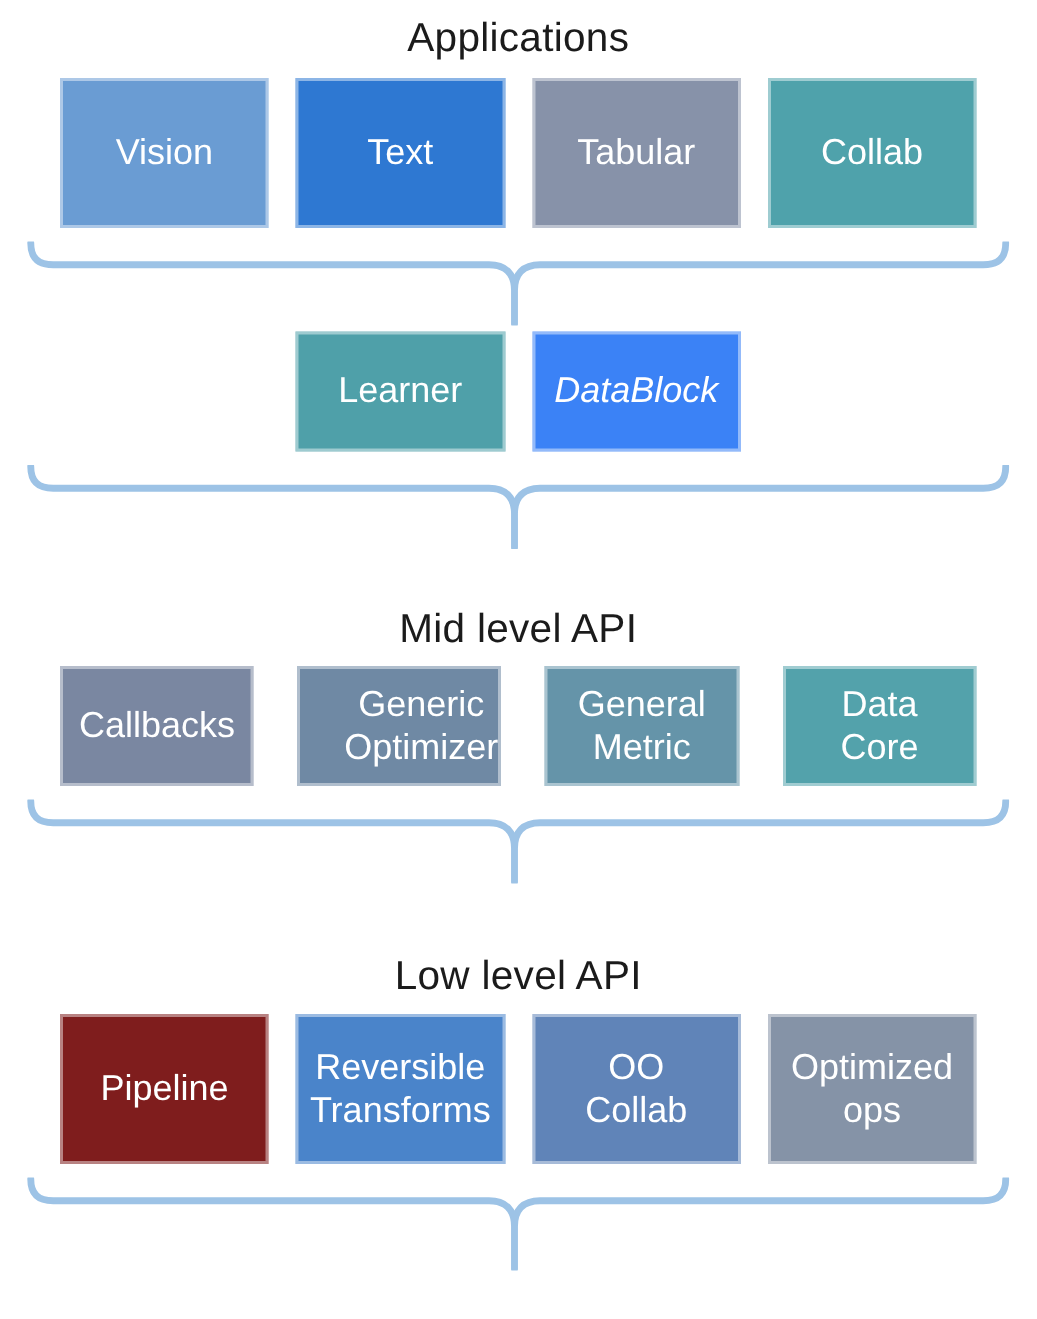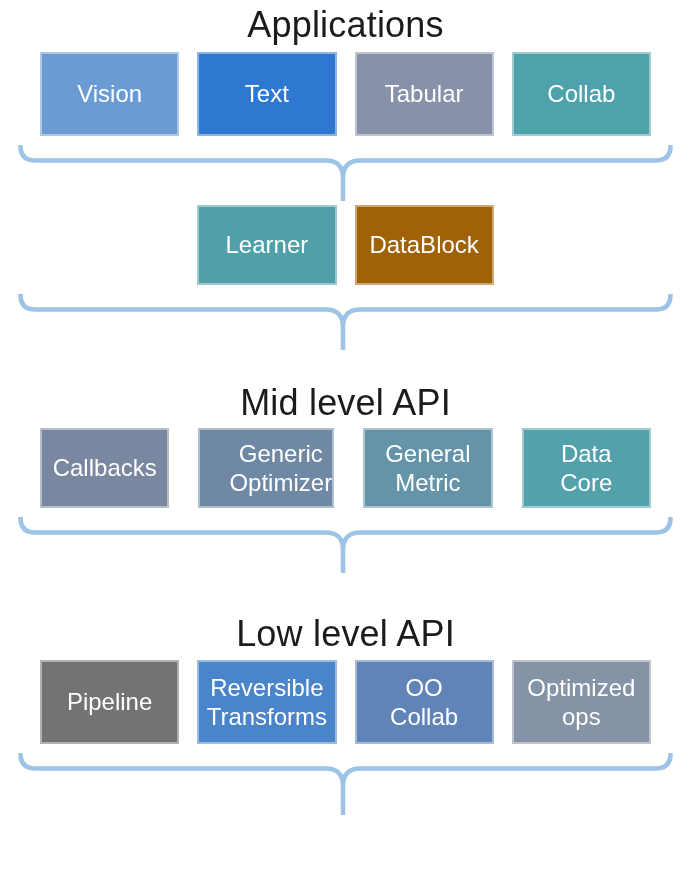--- a/index.html
+++ b/index.html
@@ -11,21 +11,21 @@
     overflow: hidden;
     font-family: "Liberation Sans", "DejaVu Sans", sans-serif;
   }
   .diagram {
     width: 691px;
     height: 879px;
     position: relative;
   }
   .section-title {
     text-align: center;
-    font-size: 36px;
+    font-size: 27px;
     line-height: 44px;
     color: #1b1b1b;
     font-weight: 400;
     letter-spacing: 0.2px;
   }
   .row {
     display: grid;
     grid-template-columns: repeat(4, 1fr);
     gap: 18px;
     margin: 0 40px;
@@ -37,21 +37,21 @@
     text-align: center;
     border: 2px solid rgba(255,255,255,0.45);
     box-sizing: border-box;
   }
   .box .label {
     color: #ffffff;
     font-size: 24px;
     line-height: 1.22;
     white-space: pre-line;
   }
-  .h84 { height: 84px; }
+  .h84 { height: 100px; }
   .h80 { height: 80px; }
   .col2 { grid-column: 2; text-align: right; }
   .col3 { grid-column: 3; }
   .brace {
     display: block;
     margin: 9px auto 0;
   }
   .brace path {
     fill: none;
     stroke-width: 4.6;
@@ -89,21 +89,21 @@
   </div>
   <svg class="brace" width="655" height="56" viewBox="0 0 655 56">
     <path d="M2.5,1 C2.5,11 7.5,15.5 17.5,15.5 L308,15.5 C319,15.5 325,21.5 325,32.5 L325,55
              M652.5,1 C652.5,11 647.5,15.5 637.5,15.5 L342,15.5 C331,15.5 325,21.5 325,32.5" style="stroke: rgb(157, 195, 230);"></path>
   </svg>
 
   <div class="row" id="row-high">
     <div class="box h80 col2" style="background-color: rgb(79, 160, 169);">
       <span class="label">Learner</span>
     </div>
-    <div class="box h80 col3" style="background-color: #a16207;">
+    <div class="box h80 col3" style="background-color: #3b82f6; font-style: italic;">
       <span class="label">DataBlock</span>
     </div>
   </div>
   <svg class="brace" width="655" height="56" viewBox="0 0 655 56">
     <path d="M2.5,1 C2.5,11 7.5,15.5 17.5,15.5 L308,15.5 C319,15.5 325,21.5 325,32.5 L325,55
              M652.5,1 C652.5,11 647.5,15.5 637.5,15.5 L342,15.5 C331,15.5 325,21.5 325,32.5" style="stroke: rgb(157, 195, 230);"></path>
   </svg>
 
   <div class="section-title" id="title-mid">Mid level API</div>
   <div class="row" id="row-mid">
@@ -123,21 +123,21 @@
 Core</span>
     </div>
   </div>
   <svg class="brace" width="655" height="56" viewBox="0 0 655 56">
     <path d="M2.5,1 C2.5,11 7.5,15.5 17.5,15.5 L308,15.5 C319,15.5 325,21.5 325,32.5 L325,55
              M652.5,1 C652.5,11 647.5,15.5 637.5,15.5 L342,15.5 C331,15.5 325,21.5 325,32.5" style="stroke: rgb(157, 195, 230);"></path>
   </svg>
 
   <div class="section-title" id="title-low">Low level API</div>
   <div class="row" id="row-low">
-    <div class="box h84" style="background-color: #737373;">
+    <div class="box h84" style="background-color: #7f1d1d;">
       <span class="label">Pipeline</span>
     </div>
     <div class="box h84" style="background-color: rgb(74, 132, 202);">
       <span class="label">Reversible
 Transforms</span>
     </div>
     <div class="box h84" style="background-color: rgb(96, 132, 184);">
       <span class="label">OO
 Collab</span>
     </div>

